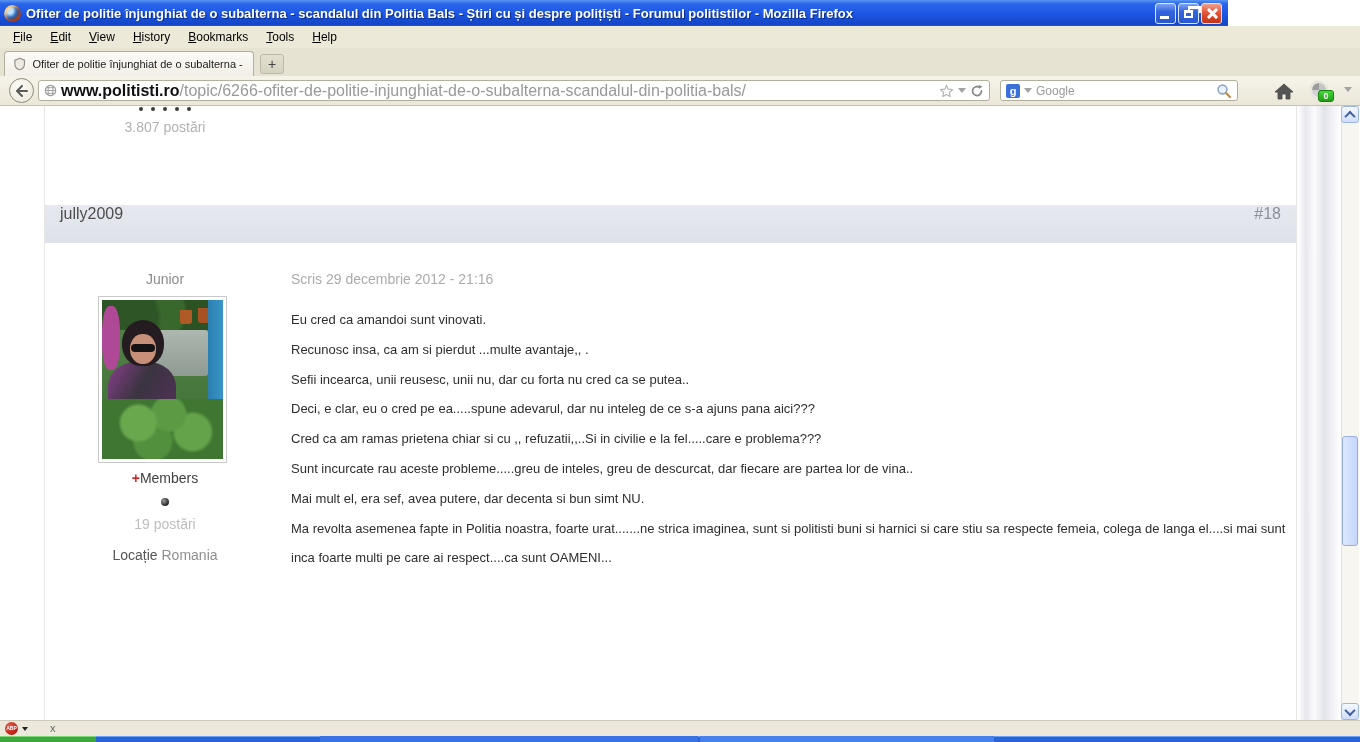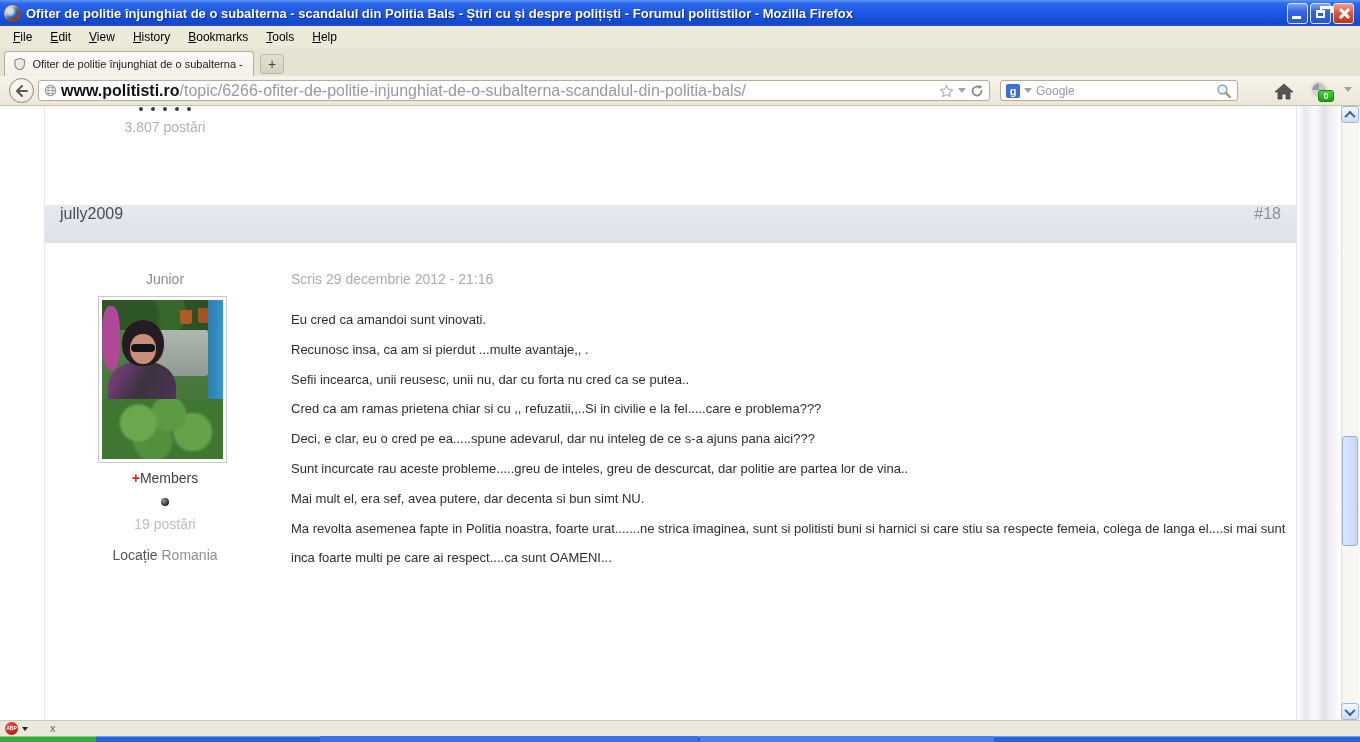--- a/index.html
+++ b/index.html
@@ -1,21 +1,21 @@
 <!DOCTYPE html>
 <html><head>
 <meta charset="utf-8">
 <style>
   *{margin:0;padding:0;box-sizing:border-box}
   html,body{width:1360px;height:742px;overflow:hidden;background:#fff;
     font-family:"Liberation Sans",sans-serif;-webkit-font-smoothing:antialiased}
   #app{position:relative;width:1360px;height:742px;background:#fff}
 
   
-  .titlebar{position:absolute;left:0;top:0;width:1360px;height:26px;
+  .titlebar{position:absolute;left:0;top:0;width:1228px;height:26px;
     background:linear-gradient(180deg,#5a96f2 0%,#2b67ea 14%,#1c55e4 55%,#1446c6 92%,#1d52d8 100%);
     display:flex;align-items:center;padding:0 4px;gap:5px}
   .ff-icon{width:17px;height:17px;border-radius:50%;flex:0 0 auto;
     background:radial-gradient(circle at 35% 35%,#bfe4ff 0 18%,#2f6fc4 40%,#1a4a90 60%),
                conic-gradient(from 120deg,#ff9a1e 0 120deg,#e35b00 120deg 200deg,#ffb347 200deg 360deg);
     background-blend-mode:normal;box-shadow:inset -2px -2px 3px #c23d00,inset 2px 2px 3px #ffd28a}
   .titletext{color:#fff;font-size:13px;font-weight:bold;text-shadow:1px 1px 1px #0a2a80;
     white-space:nowrap;overflow:hidden;flex:1 1 auto}
   .winbtns{display:flex;gap:2px;flex:0 0 auto;margin-right:2px}
   .winbtn{width:21px;height:21px;border-radius:3px;border:1px solid #d9e6ff;position:relative;cursor:default}
@@ -271,23 +271,23 @@
       <div class="members"><span class="plus">+</span><span>Members</span></div>
       <div class="rankdot"></div>
       <div class="postcount">19 postări</div>
       <div class="location"><span class="loc-label">Locație</span><span class="loc-value"> Romania</span></div>
 
       <div class="postdate">Scris 29 decembrie 2012 - 21:16</div>
       <div class="posttext">
         <div>Eu cred ca amandoi sunt vinovati.</div>
         <div>Recunosc insa, ca am si pierdut ...multe avantaje,, .</div>
         <div>Sefii incearca, unii reusesc, unii nu, dar cu forta nu cred ca se putea..</div>
+        <div>Deci, e clar, eu o cred pe ea.....spune adevarul, dar nu inteleg de ce s-a ajuns pana aici???</div>
         <div>Cred ca am ramas prietena chiar si cu ,, refuzatii,,..Si in civilie e la fel.....care e problema???</div>
-        <div>Deci, e clar, eu o cred pe ea.....spune adevarul, dar nu inteleg de ce s-a ajuns pana aici???</div>
-        <div>Sunt incurcate rau aceste probleme.....greu de inteles, greu de descurcat, dar politie are partea lor de vina..</div>
+        <div>Sunt incurcate rau aceste probleme.....greu de inteles, greu de descurcat, dar fiecare are partea lor de vina..</div>
         <div>Mai mult el, era sef, avea putere, dar decenta si bun simt NU.</div>
         <div>Ma revolta asemenea fapte in Politia noastra, foarte urat.......ne strica imaginea, sunt si politisti buni si harnici si care stiu sa respecte femeia, colega de langa el....si mai sunt inca foarte multi pe care ai respect....ca sunt OAMENI...</div>
       </div>
 
     </div>
   </div>
 
   <div class="scrollbar">
     <div class="sb-btn sb-up">
         <span class="sb-chevron"></span>

